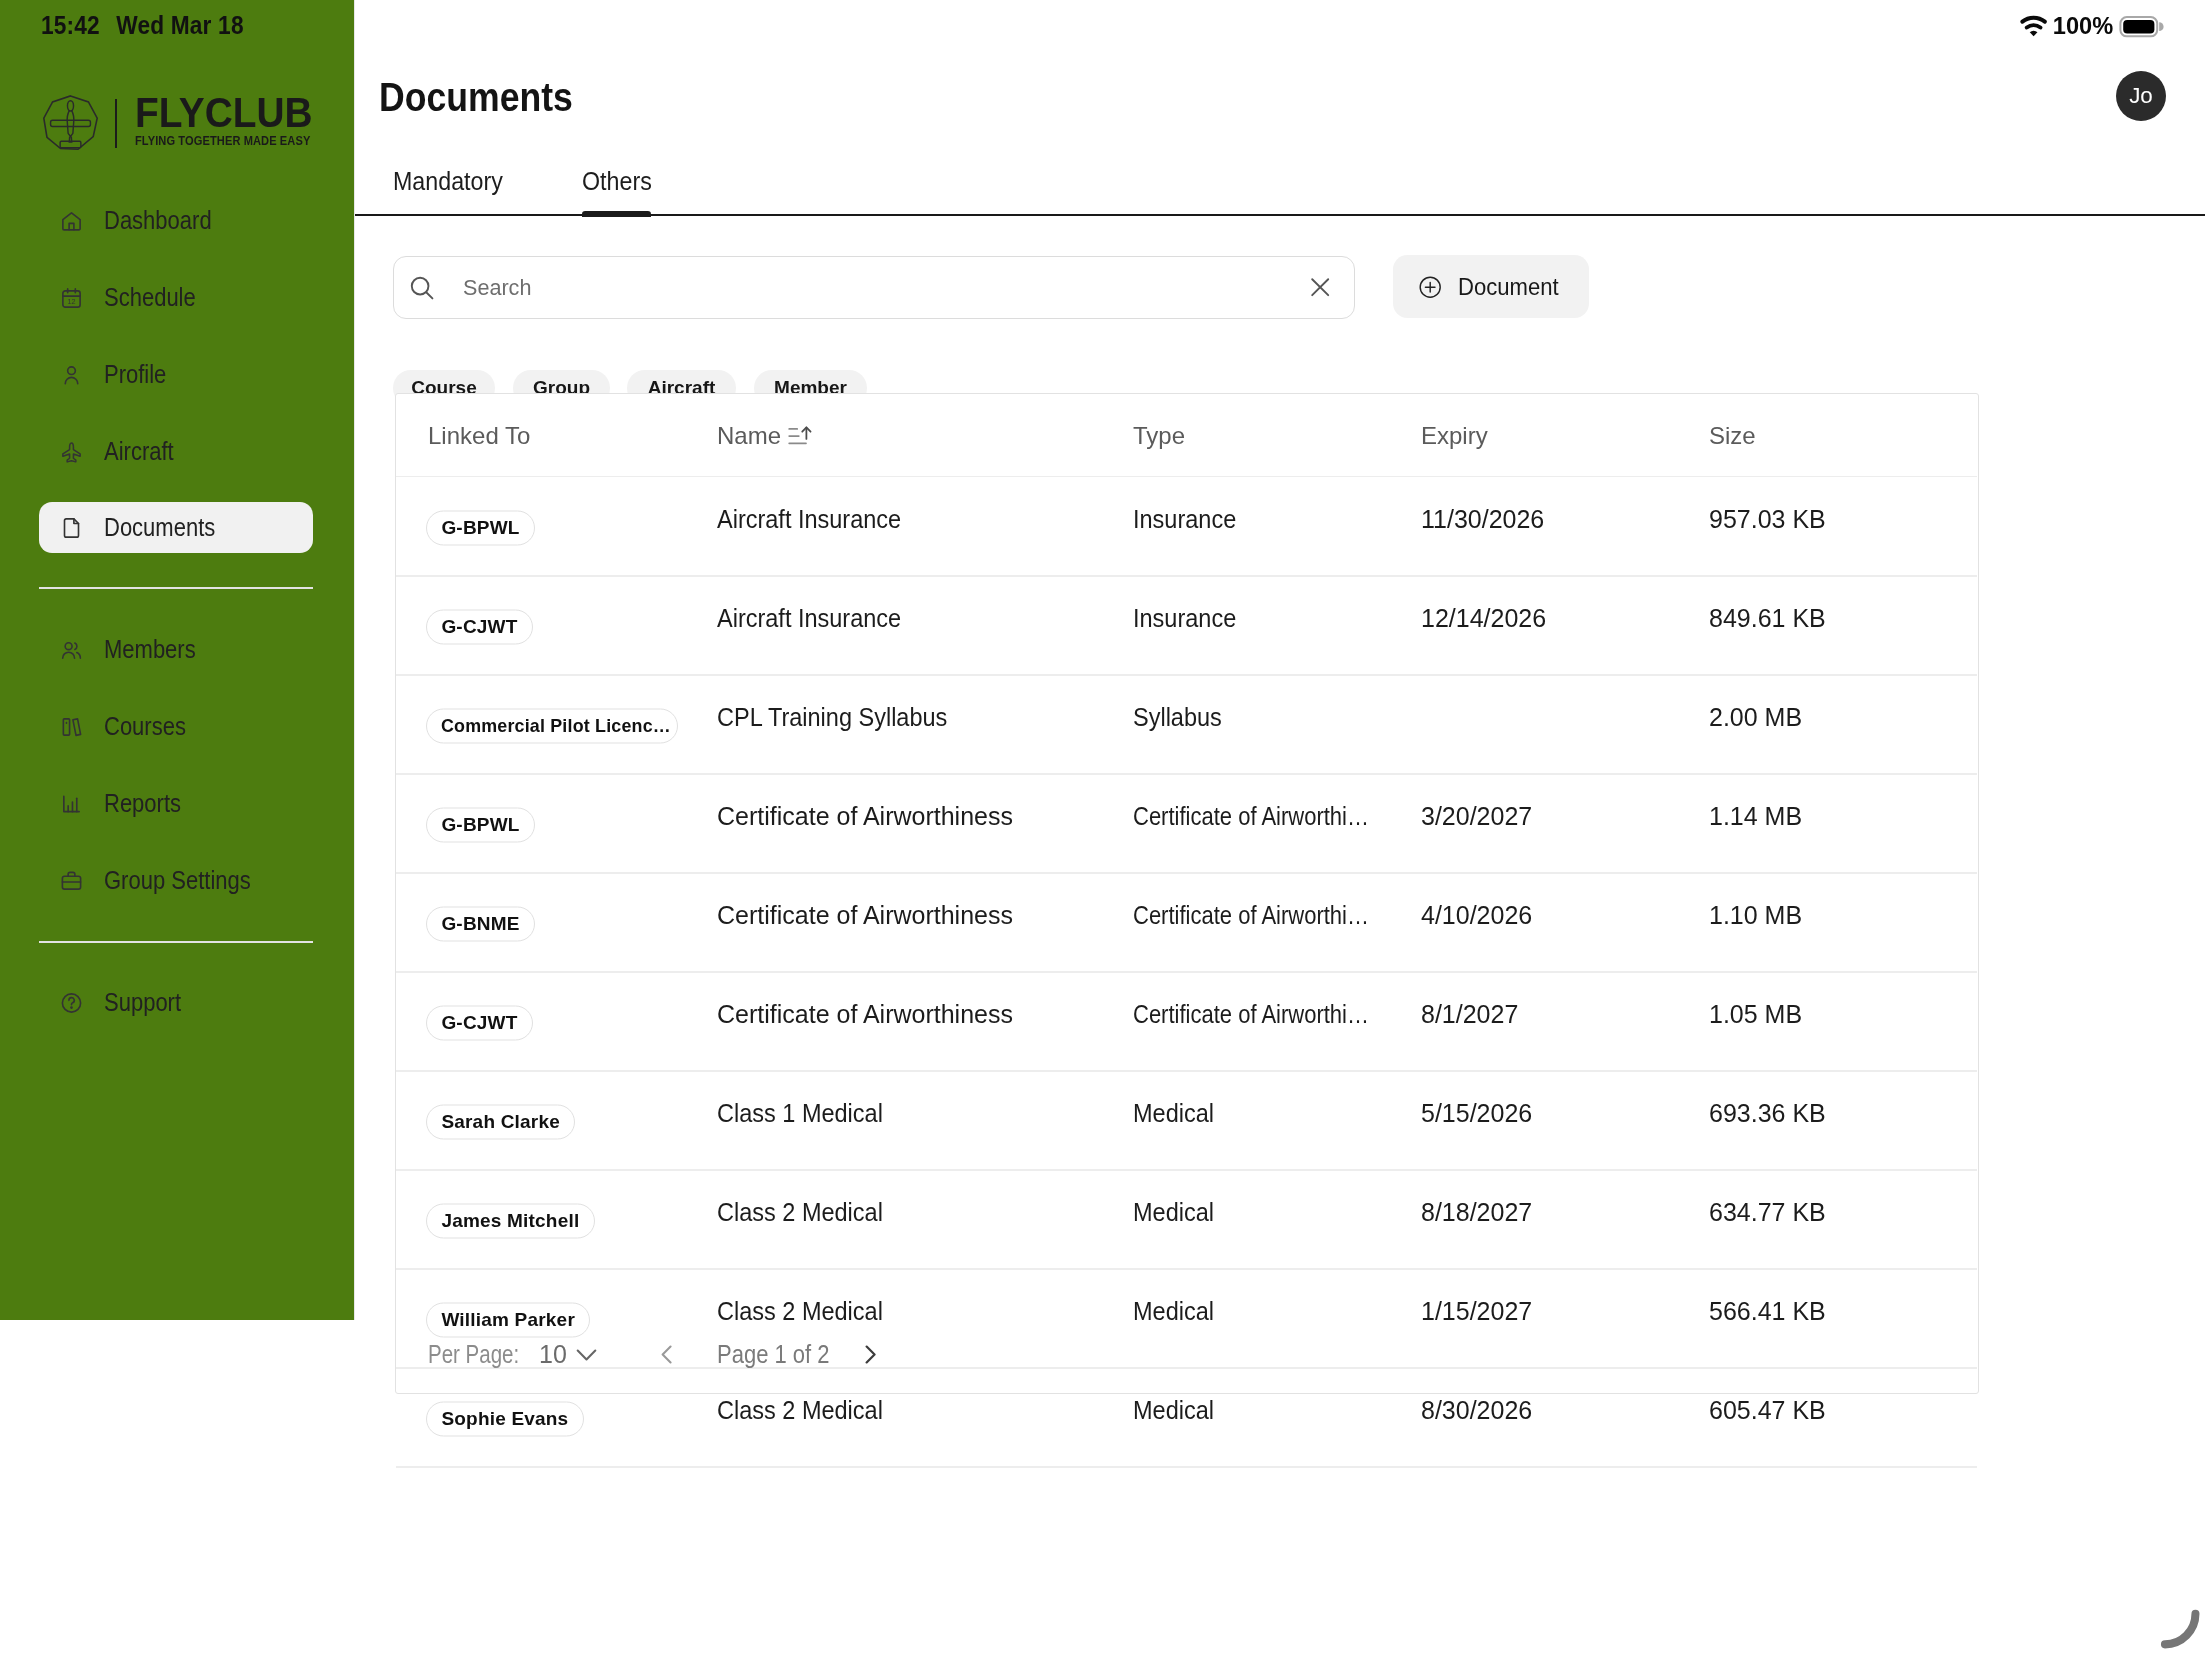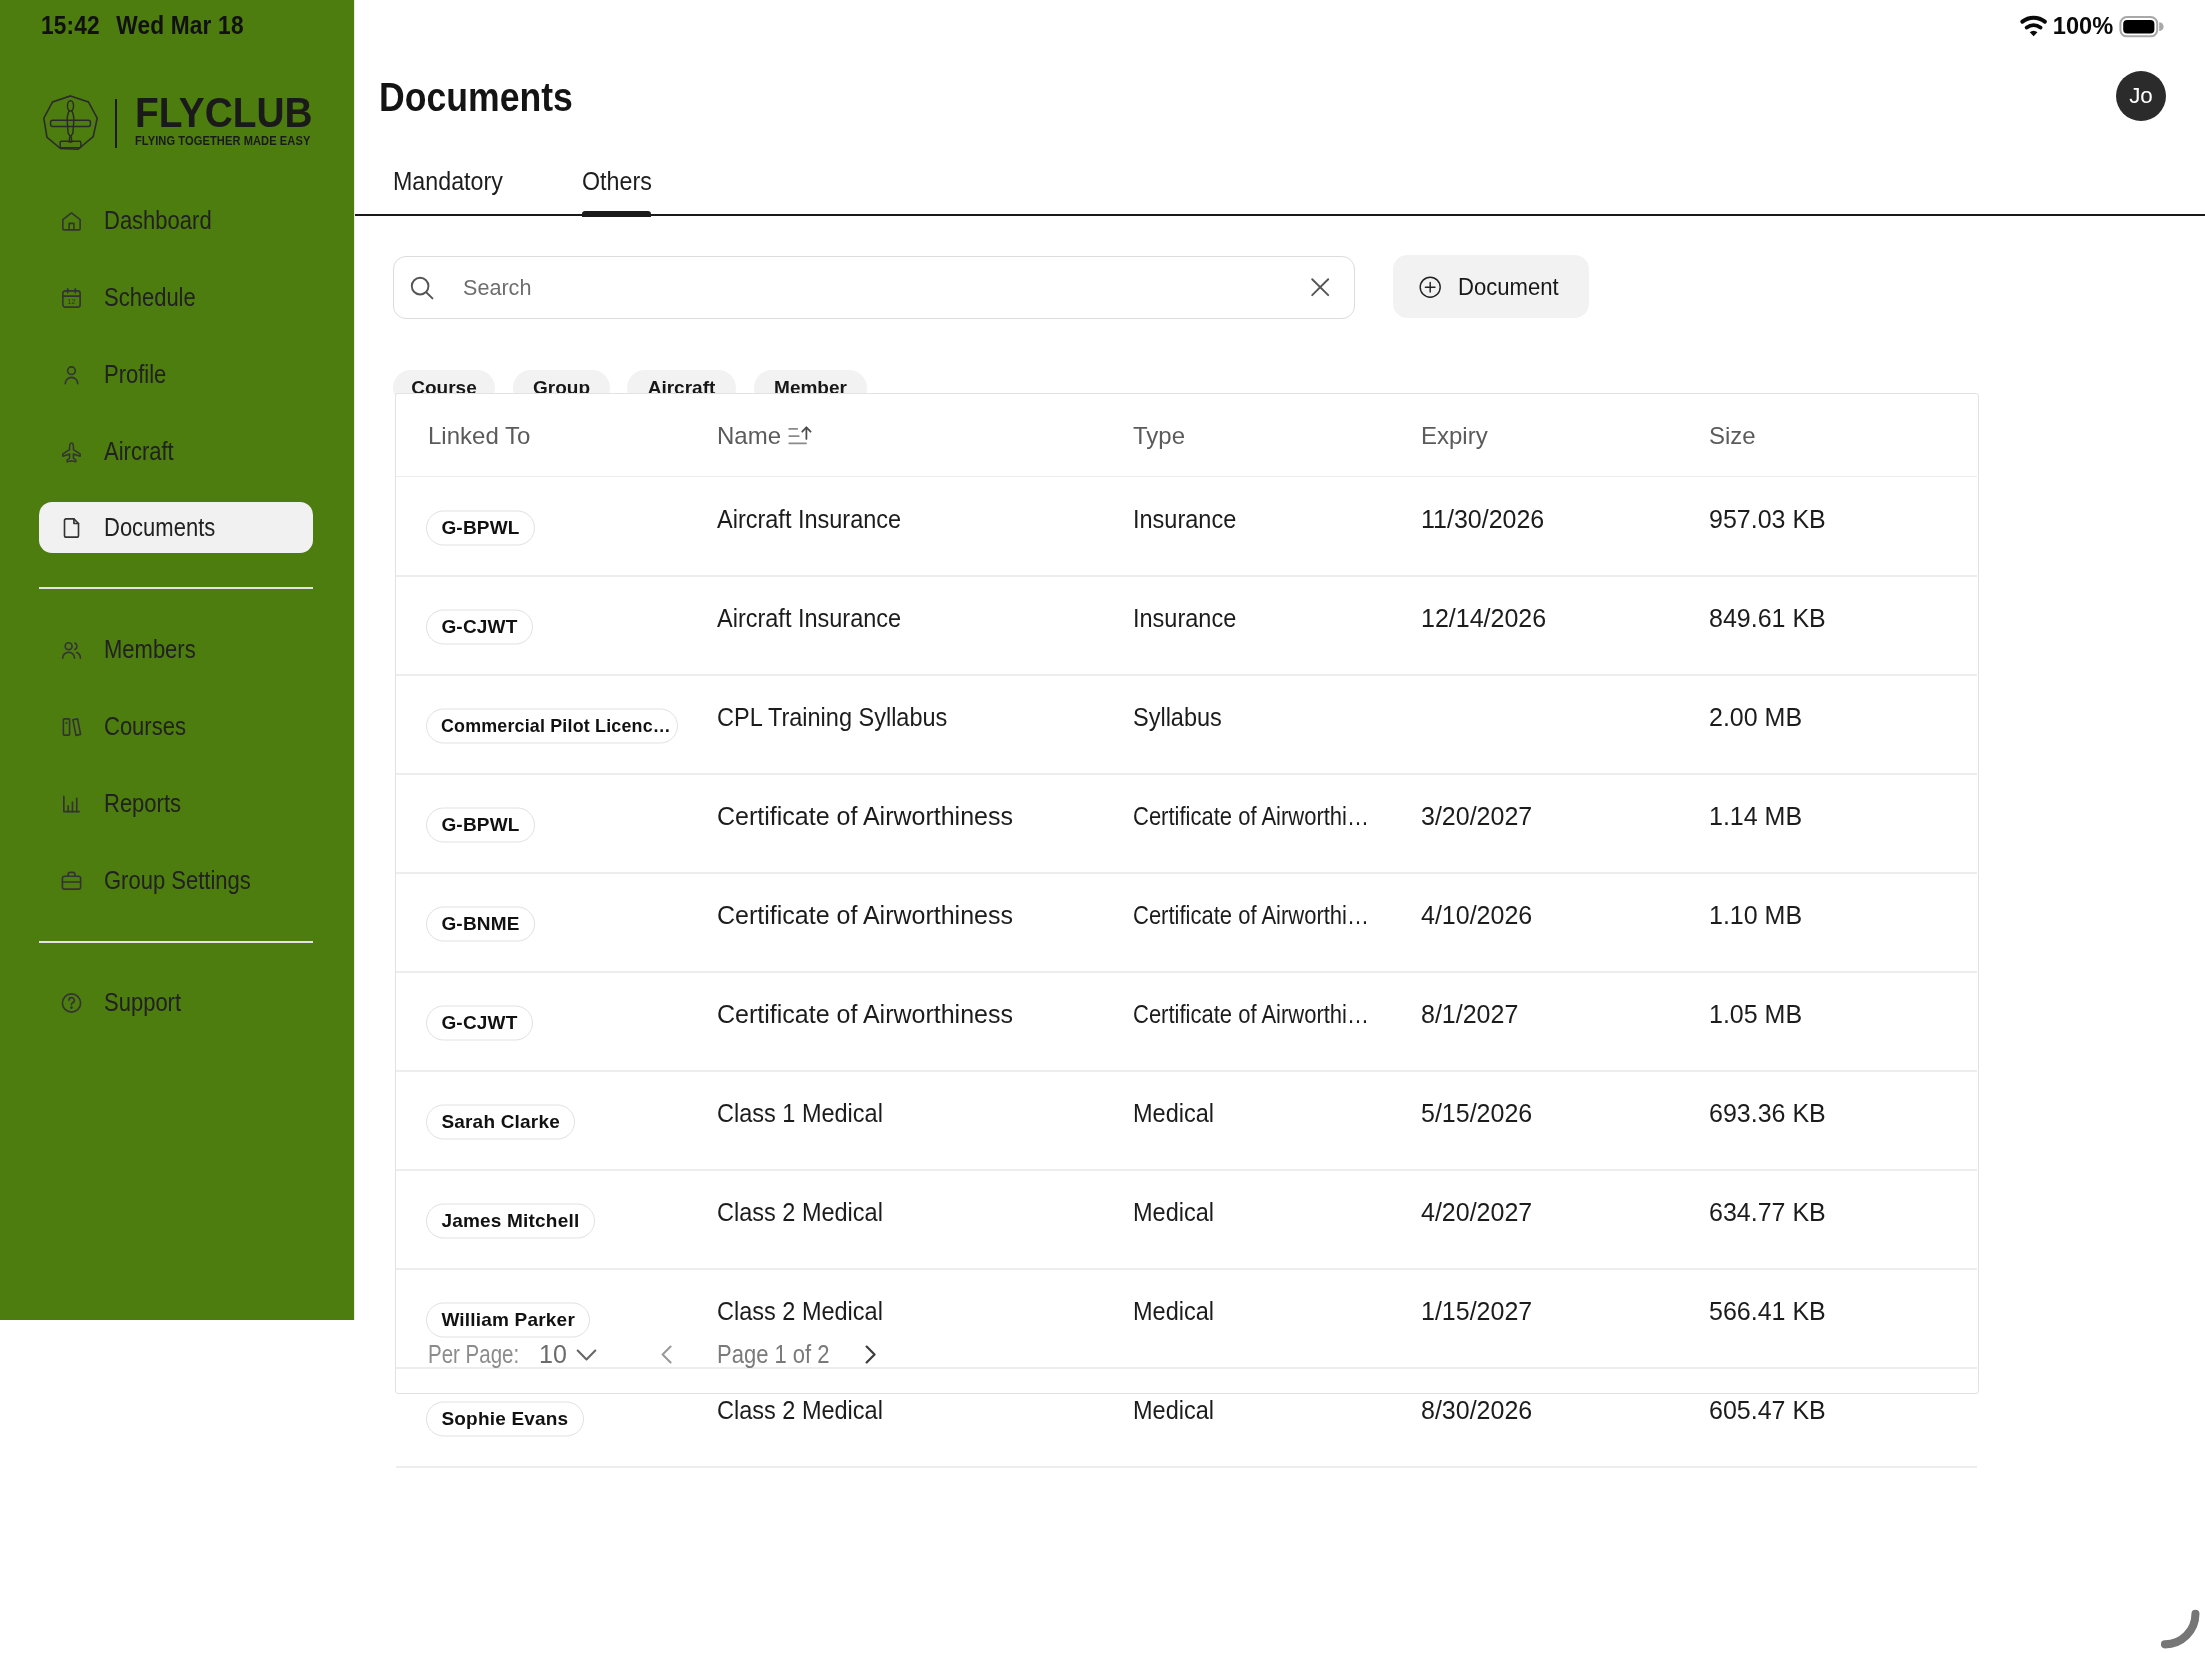--- a/index.html
+++ b/index.html
@@ -267,21 +267,21 @@
         <div class="cell c2 s94">Class 1 Medical</div>
         <div class="cell c3 s94">Medical</div>
         <div class="cell c4">5/15/2026</div>
         <div class="cell c5">693.36 KB</div>
         <div class="bb"></div>
       </div>
     <div class="row">
         <div class="pill">James Mitchell</div>
         <div class="cell c2 s94">Class 2 Medical</div>
         <div class="cell c3 s94">Medical</div>
-        <div class="cell c4">4/20/2027</div>
+        <div class="cell c4">8/18/2027</div>
         <div class="cell c5">634.77 KB</div>
         <div class="bb"></div>
       </div>
     <div class="row">
         <div class="pill">William Parker</div>
         <div class="cell c2 s94">Class 2 Medical</div>
         <div class="cell c3 s94">Medical</div>
         <div class="cell c4">1/15/2027</div>
         <div class="cell c5">566.41 KB</div>
         <div class="bb"></div>

